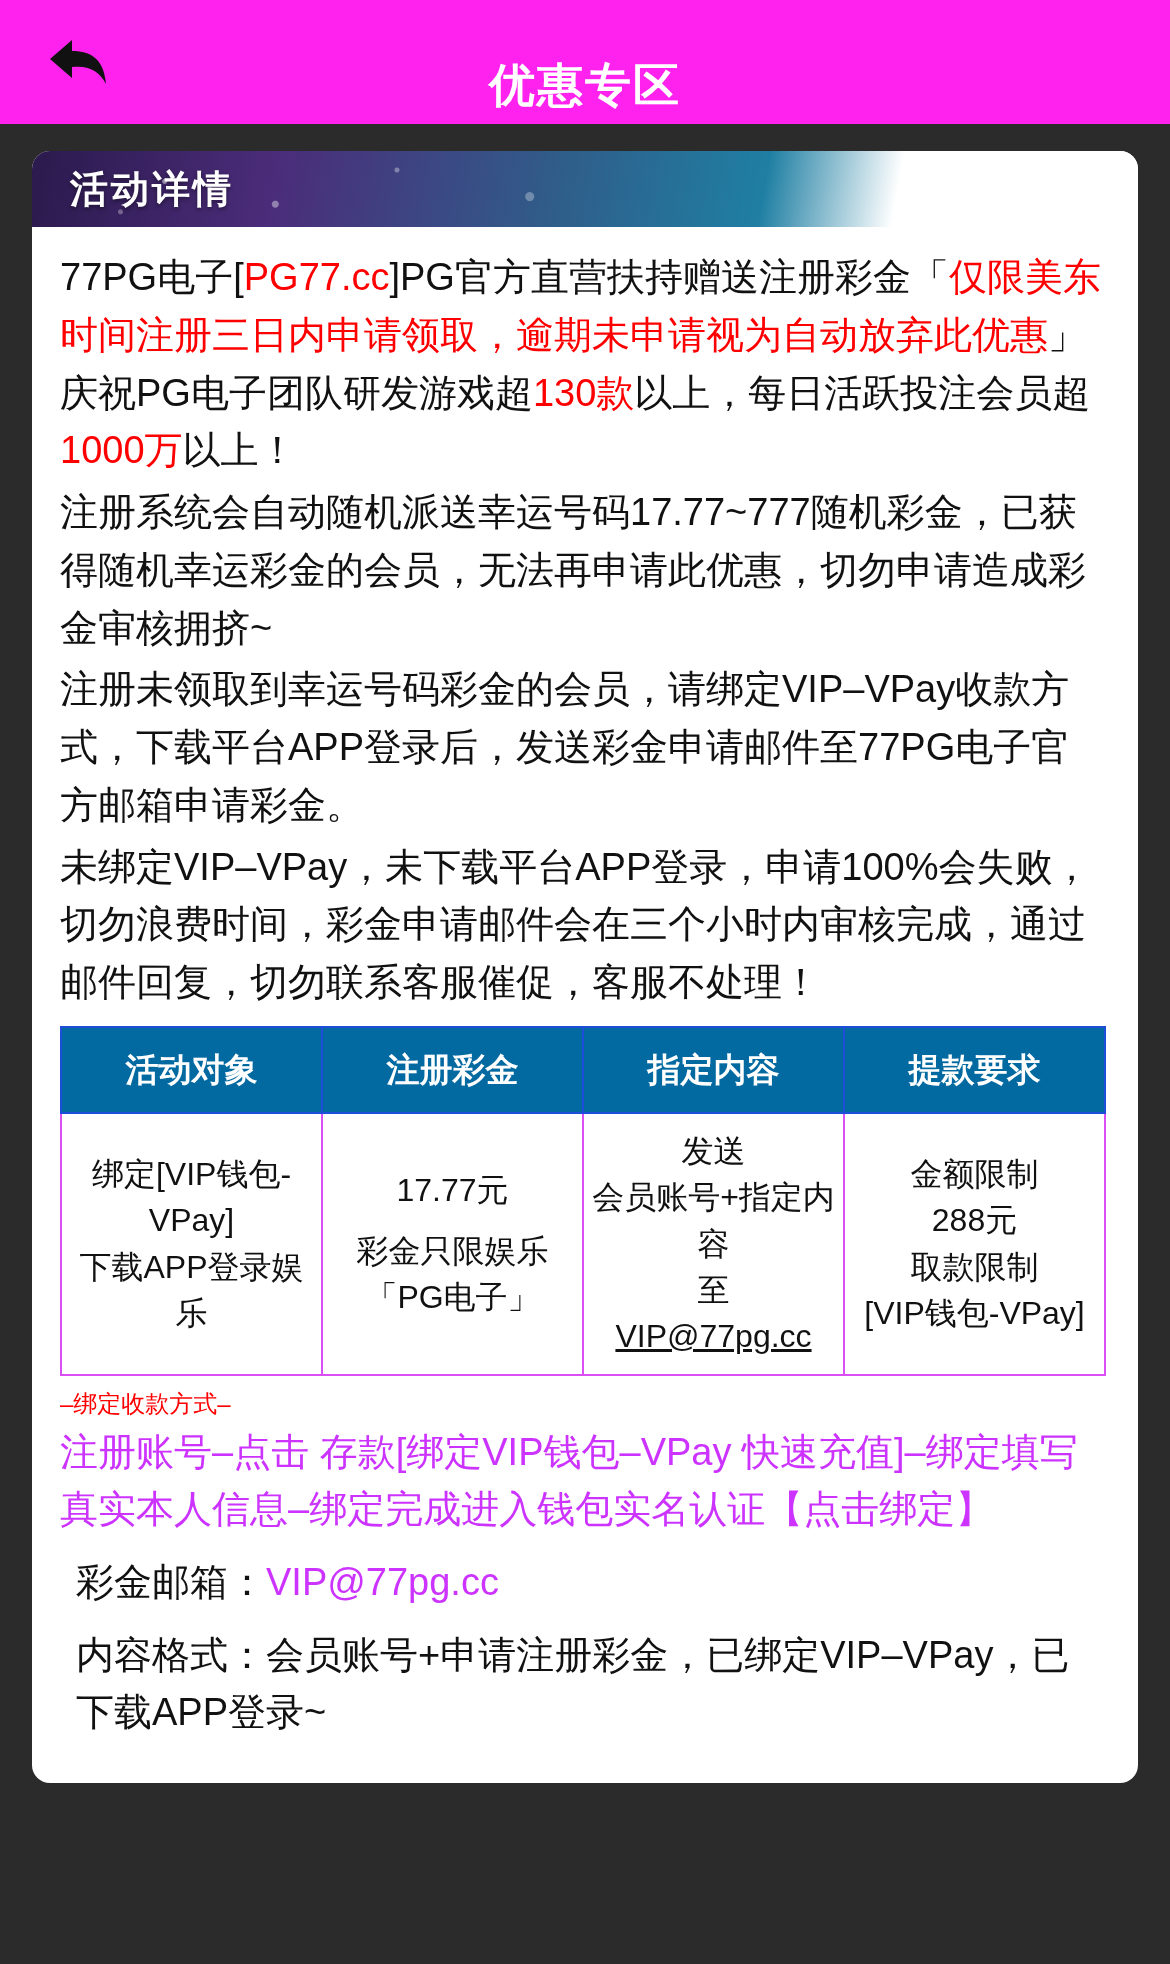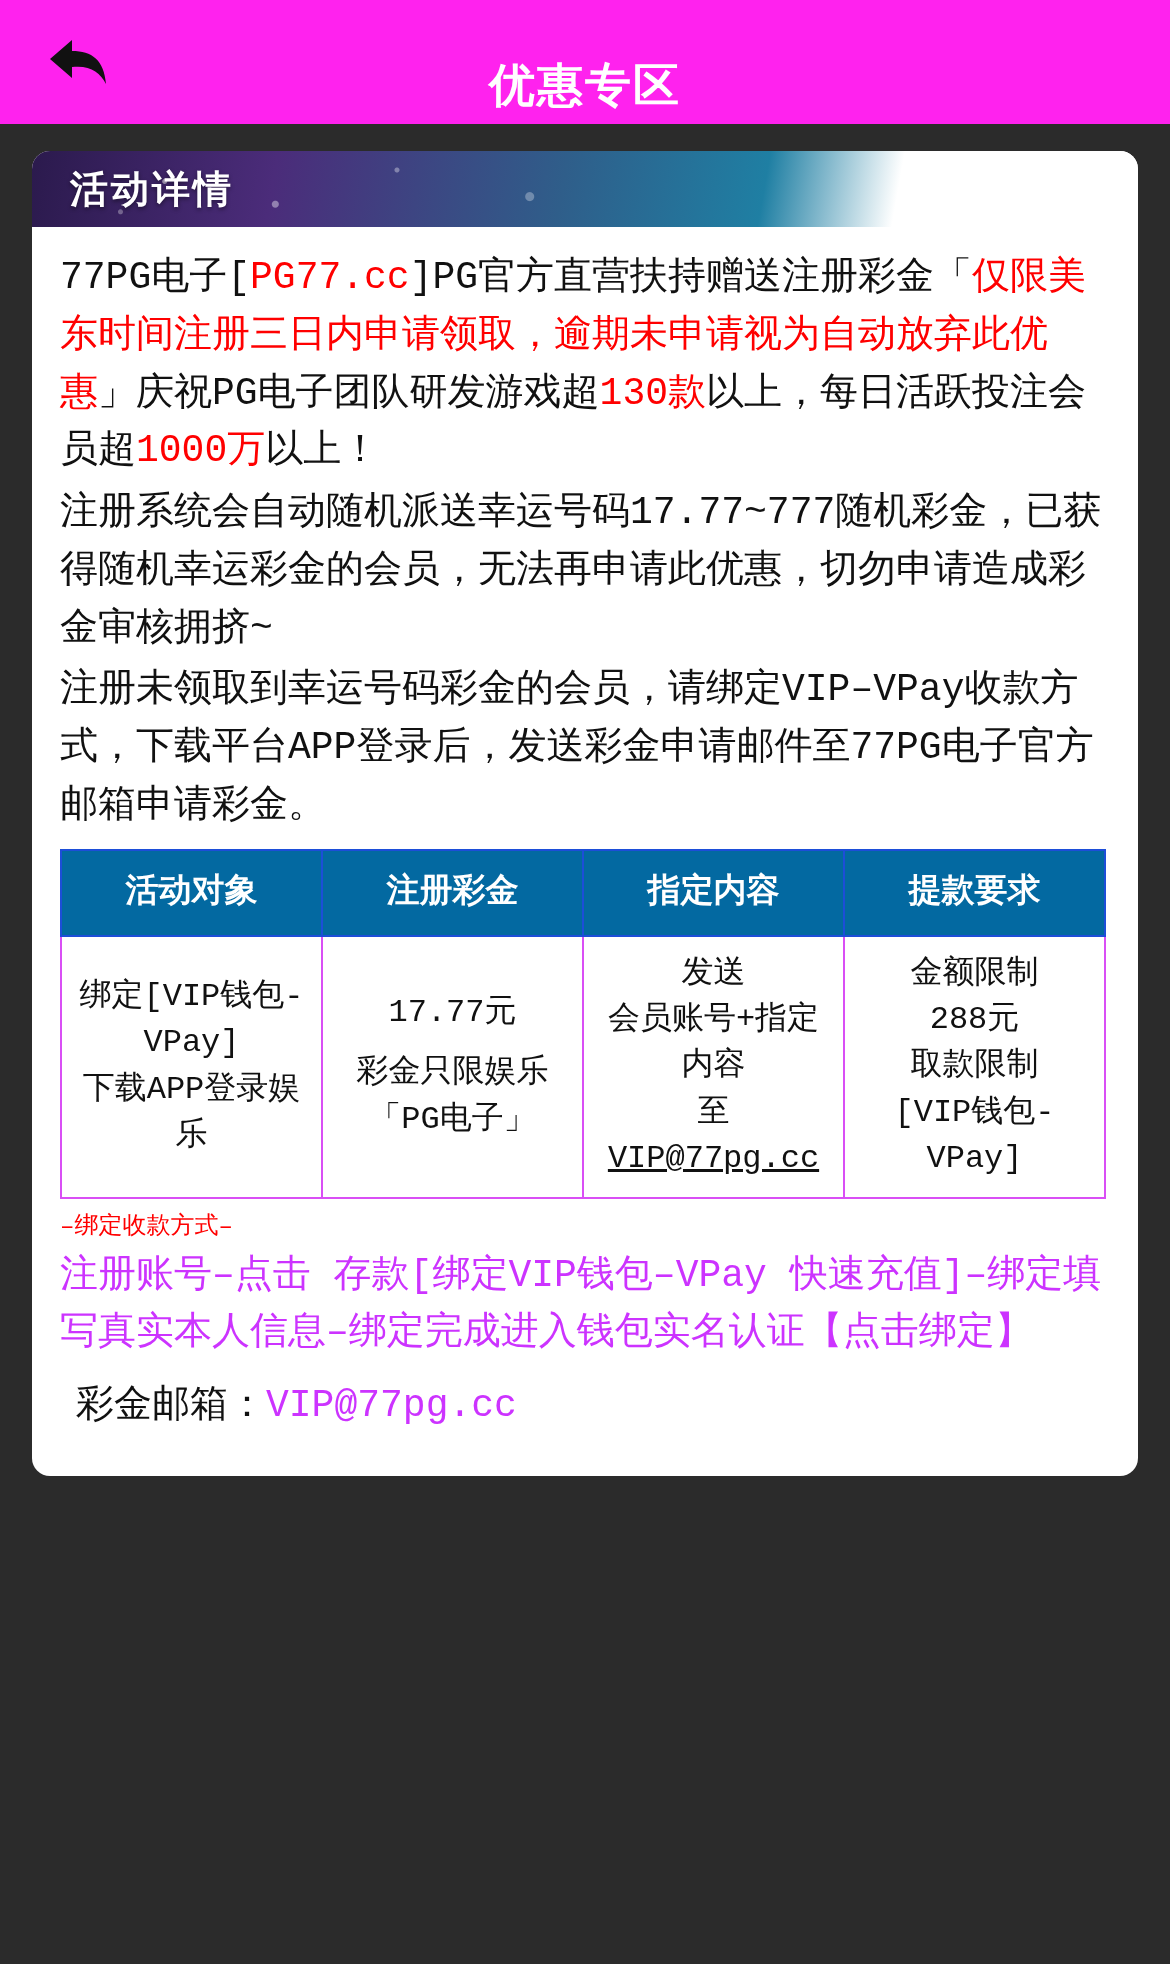--- a/index.html
+++ b/index.html
@@ -82,21 +82,20 @@
     font-weight: bold;
     letter-spacing: 3px;
     text-shadow: 0 2px 4px rgba(0,0,0,0.45);
   }
 
   .body {
     padding: 22px 32px 0 28px;
     color: #111111;
     font-size: 38px;
     line-height: 1.52;
-    font-family: Liberation Mono, monospace;
   }
   .para { margin: 0 0 4px 0; }
   .red { color: #ff0000; }
   .purple { color: #cc33ff; }
   .vlink { color: #cc33ff; }
 
   
   table.promo {
     width: 100%;
     border-collapse: collapse;
@@ -159,20 +158,21 @@
       </div>
 
       <div class="body">
 
         <p class="para">
           <span>77PG电子[</span><span class="red">PG77.cc</span><span>]PG官方直营扶持赠送注册彩金「</span><span class="red">仅限美东时间注册三日内申请领取，逾期未申请视为自动放弃此优惠</span><span>」庆祝PG电子团队研发游戏超</span><span class="red">130款</span><span>以上，每日活跃投注会员超</span><span class="red">1000万</span><span>以上！</span>
         </p>
 
         <p class="para">注册系统会自动随机派送幸运号码17.77~777随机彩金，已获得随机幸运彩金的会员，无法再申请此优惠，切勿申请造成彩金审核拥挤~</p>
         <p class="para">注册未领取到幸运号码彩金的会员，请绑定VIP–VPay收款方式，下载平台APP登录后，发送彩金申请邮件至77PG电子官方邮箱申请彩金。</p>
+        <p class="para">未绑定VIP–VPay，未下载平台APP登录，申请100%会失败，切勿浪费时间，彩金申请邮件会在三个小时内审核完成，通过邮件回复，切勿联系客服催促，客服不处理！</p>
 
         <table class="promo">
           <thead>
             <tr>
               <th>活动对象</th>
               <th>注册彩金</th>
               <th>指定内容</th>
               <th>提款要求</th>
             </tr>
           </thead>
@@ -203,17 +203,20 @@
             </tr>
           </tbody>
         </table>
 
         <p class="section-head">–绑定收款方式–</p>
         <p class="sec-body purple">注册账号–点击 存款[绑定VIP钱包–VPay 快速充值]–绑定填写真实本人信息–绑定完成进入钱包实名认证【点击绑定】</p>
 
         <p class="kv">
           <span>彩金邮箱：</span><span class="vlink">VIP@77pg.cc</span>
         </p>
+        <p class="kv">
+          <span>内容格式：</span><span>会员账号+申请注册彩金，已绑定VIP–VPay，已下载APP登录~</span>
+        </p>
 
       </div>
     </div>
   </div>
 </div>
 
 </body></html>

